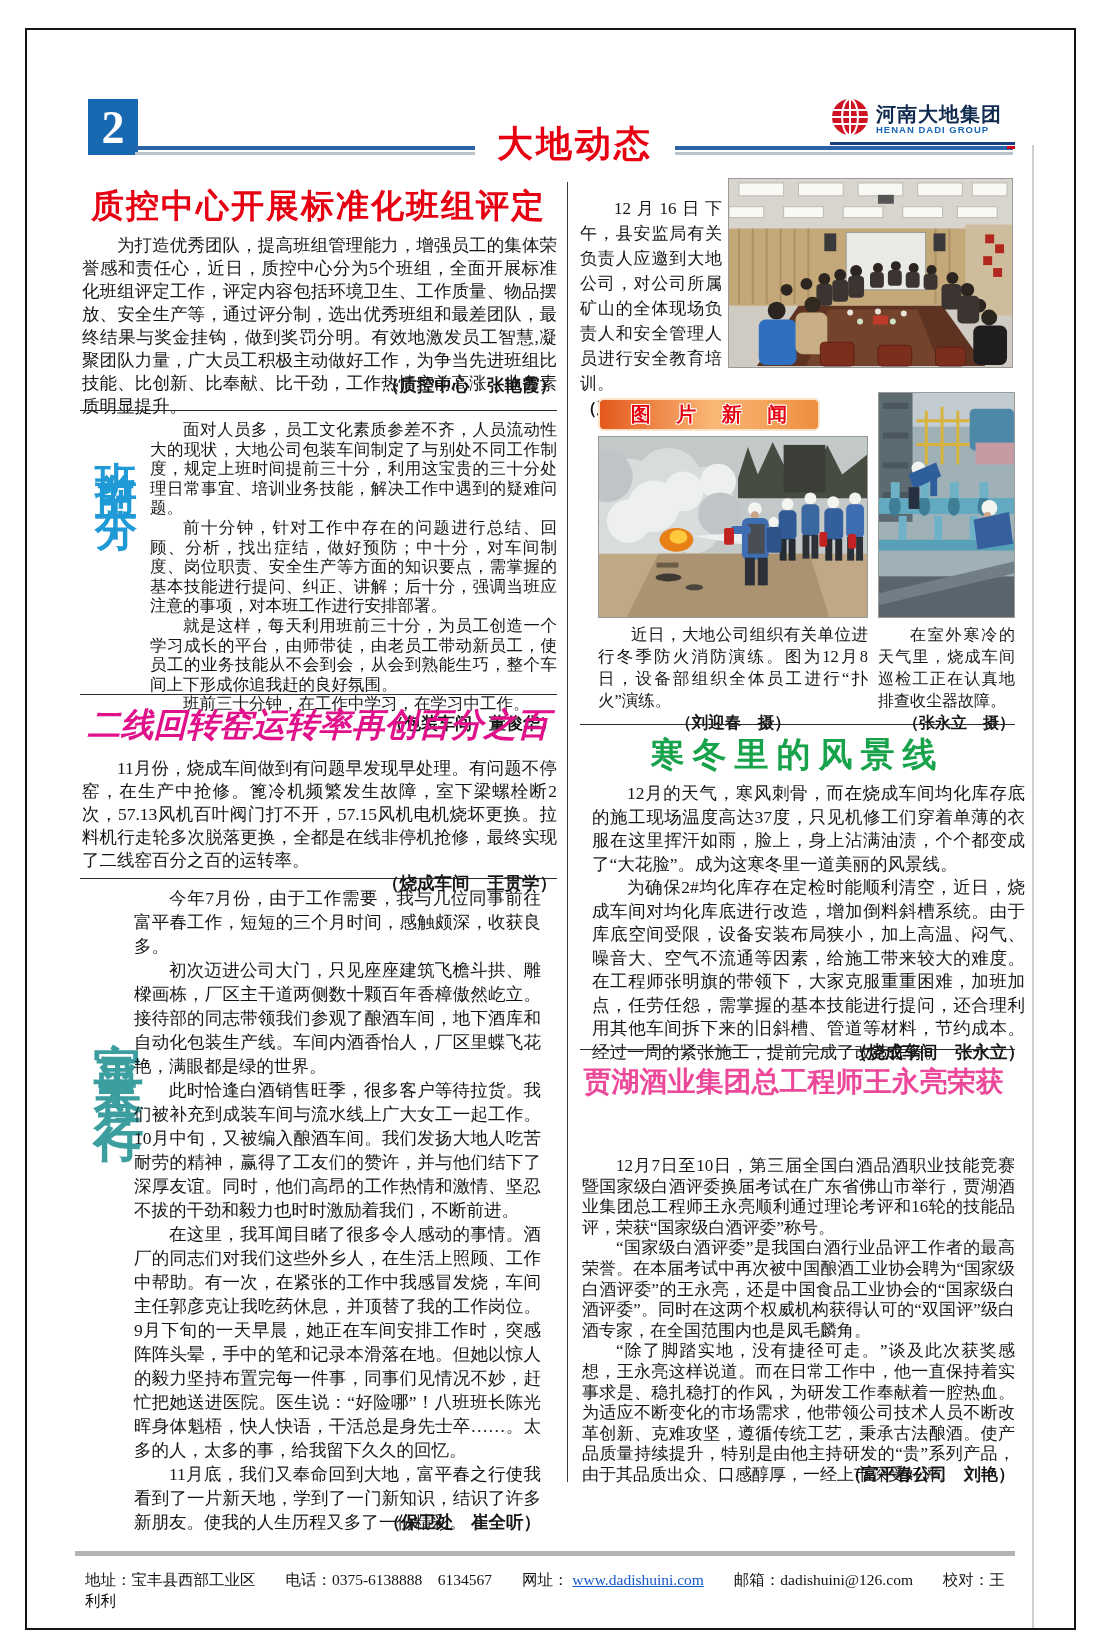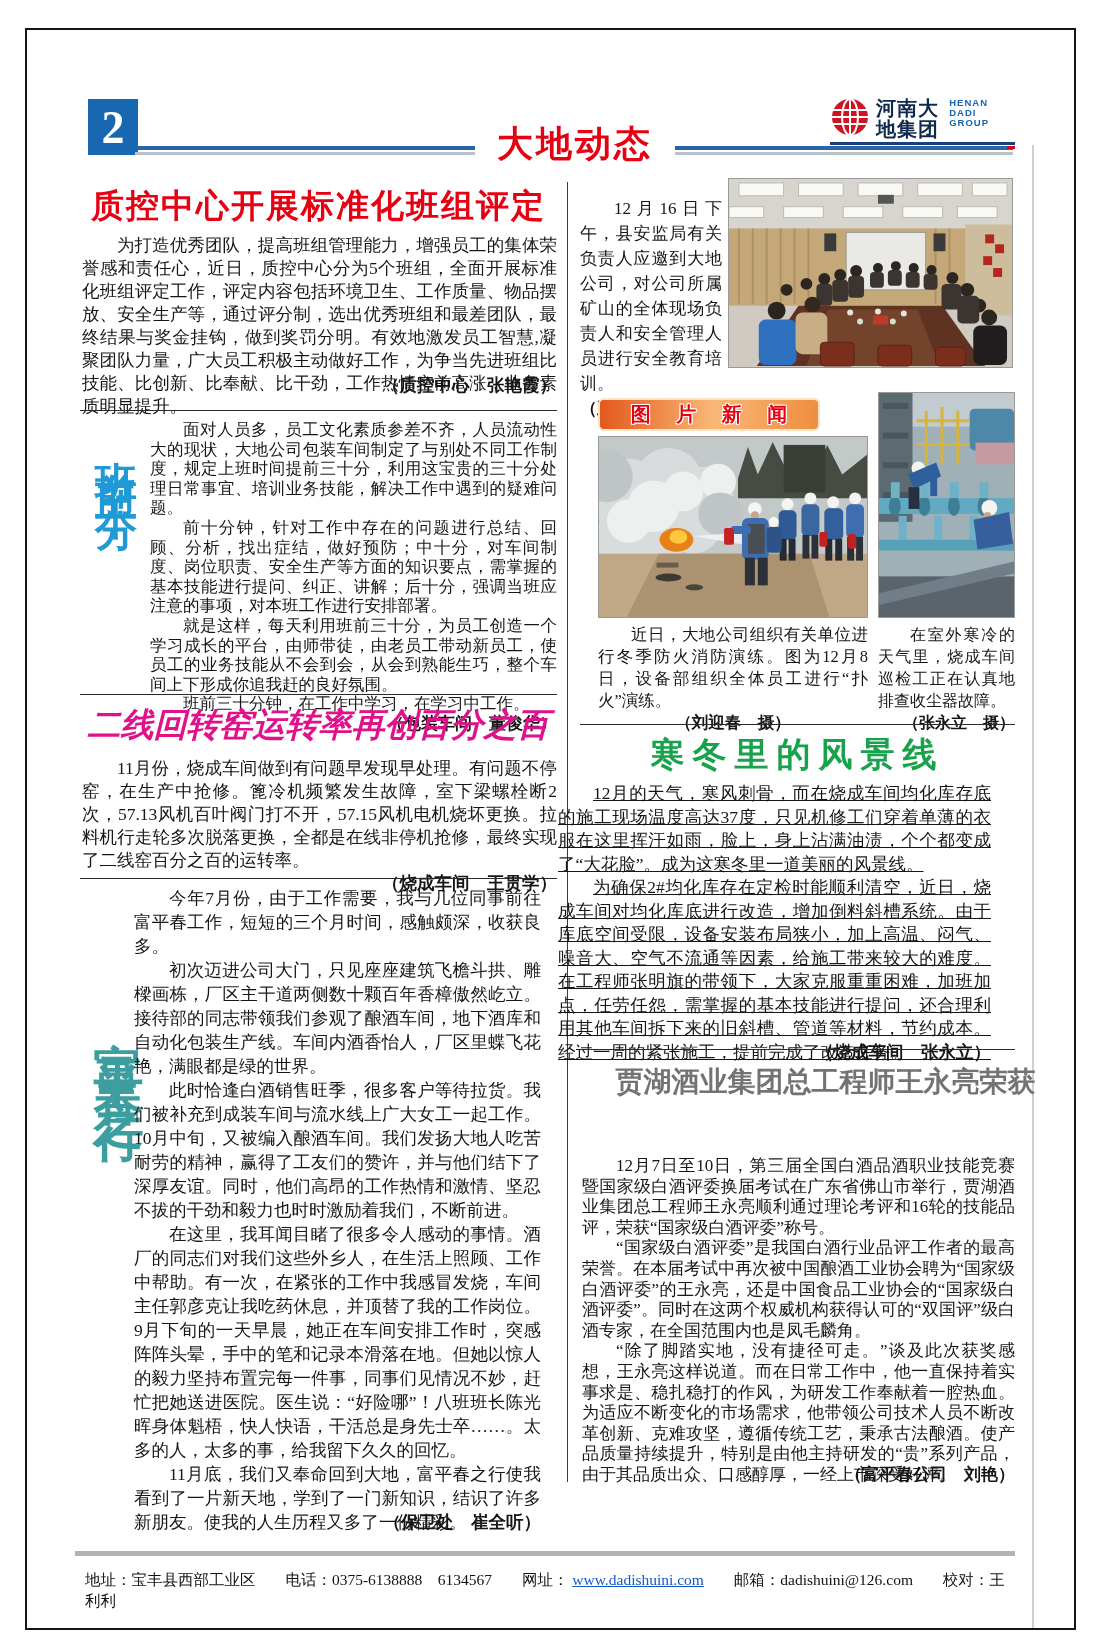--- a/index.html
+++ b/index.html
@@ -15,21 +15,21 @@
   
   .pagenum { left:88px; top:99px; width:50px; height:56px; background:#1767b1; color:#fff;
     display:flex; align-items:center; justify-content:center;
     font:bold 46px "Liberation Serif",serif; }
   .rule-blue { height:4px; background:#2a63a8; }
   .rule-grey { height:3px; background:#b9c3cd; }
   .section-title { left:485px; top:120px; width:180px; text-align:center;
     font-family:"Liberation Sans","DejaVu Sans",sans-serif; font-weight:bold;
     font-size:36px; color:#e60012; letter-spacing:3px; }
   .logo { left:830px; top:97px; width:185px; display:flex; align-items:center; gap:6px; }
-  .logo-text { display:flex; flex-direction:row; line-height:1.05; }
+  .logo-text { display:flex; flex-direction:column; line-height:1.05; }
   .logo-cn { font-family:"Liberation Sans",sans-serif; font-weight:bold; font-size:20px; color:#10294e; letter-spacing:1px;}
   .logo-en { font-family:"Liberation Sans",sans-serif; font-weight:bold; font-size:9.5px; color:#1565b4; letter-spacing:1px;}
   .logo-underline { left:830px; top:142px; width:185px; height:3px; background:#1b3f7e; }
   .logo-tick { left:1007px; top:146px; width:8px; height:3px; background:#d0021b; }
 
   
   .divider-h { height:1px; background:#2b2b2b; }
   .divider-v { width:1px; background:#3a3a3a; }
   .a-title { text-align:center; font-family:"Liberation Sans","DejaVu Sans",sans-serif; font-weight:bold; }
   .body-text { text-align:justify; }
@@ -348,29 +348,29 @@
   <div style="font-weight:bold;text-align:center;">（刘迎春　摄）</div>
 </div>
 <div class="abs cap" style="left:878px;top:624px;width:137px;font-size:16px;line-height:22px;">
   <p>在室外寒冷的天气里，烧成车间巡检工正在认真地排查收尘器故障。</p>
   <div style="font-weight:bold;text-align:right;">（张永立　摄）</div>
 </div>
 
 <div class="abs divider-h" style="left:580px;top:724px;width:435px;"></div>
 
 <div class="abs a-title" style="left:580px;top:732px;width:435px;font-size:34px;color:#17a24b;letter-spacing:8px;">寒冬里的风景线</div>
-<div class="abs body-text a5-body" style="left:558px;top:782px;width:433px;text-decoration:underline;">
+<div class="abs body-text a5-body" style="left:592px;top:782px;width:433px;">
   <p>12月的天气，寒风刺骨，而在烧成车间均化库存底的施工现场温度高达37度，只见机修工们穿着单薄的衣服在这里挥汗如雨，脸上，身上沾满油渍，个个都变成了“大花脸”。成为这寒冬里一道美丽的风景线。</p>
   <p>为确保2#均化库存在定检时能顺利清空，近日，烧成车间对均化库底进行改造，增加倒料斜槽系统。由于库底空间受限，设备安装布局狭小，加上高温、闷气、噪音大、空气不流通等因素，给施工带来较大的难度。在工程师张明旗的带领下，大家克服重重困难，加班加点，任劳任怨，需掌握的基本技能进行提问，还合理利用其他车间拆下来的旧斜槽、管道等材料，节约成本。经过一周的紧张施工，提前完成了改造任务。</p>
   <div class="byline byline-inline" style="margin-top:-23.5px;">（烧成车间　张永立）</div>
 </div>
 
 <div class="abs divider-h" style="left:580px;top:1049px;width:435px;"></div>
 
-<div class="abs a-title a6-title" style="left:608px;top:1060px;width:435px;font-size:28px;color:#737373;">
+<div class="abs a-title a6-title" style="left:576px;top:1060px;width:435px;font-size:28px;color:#ec4899;">
   <div>贾湖酒业集团总工程师王永亮荣获</div>
 </div>
 <div class="abs body-text a6-body" style="left:582px;top:1156px;width:433px;">
   <p>12月7日至10日，第三届全国白酒品酒职业技能竞赛暨国家级白酒评委换届考试在广东省佛山市举行，贾湖酒业集团总工程师王永亮顺利通过理论考评和16轮的技能品评，荣获“国家级白酒评委”称号。</p>
   <p>“国家级白酒评委”是我国白酒行业品评工作者的最高荣誉。在本届考试中再次被中国酿酒工业协会聘为“国家级白酒评委”的王永亮，还是中国食品工业协会的“国家级白酒评委”。同时在这两个权威机构获得认可的“双国评”级白酒专家，在全国范围内也是凤毛麟角。</p>
   <p>“除了脚踏实地，没有捷径可走。”谈及此次获奖感想，王永亮这样说道。而在日常工作中，他一直保持着实事求是、稳扎稳打的作风，为研发工作奉献着一腔热血。为适应不断变化的市场需求，他带领公司技术人员不断改革创新、克难攻坚，遵循传统工艺，秉承古法酿酒。使产品质量持续提升，特别是由他主持研发的“贵”系列产品，由于其品质出众、口感醇厚，一经上市深受好评。</p>
   <div class="byline byline-inline" style="margin-top:-20.6px;">（富平春公司　刘艳）</div>
 </div>
 
 <div class="abs footer-bar"></div>

